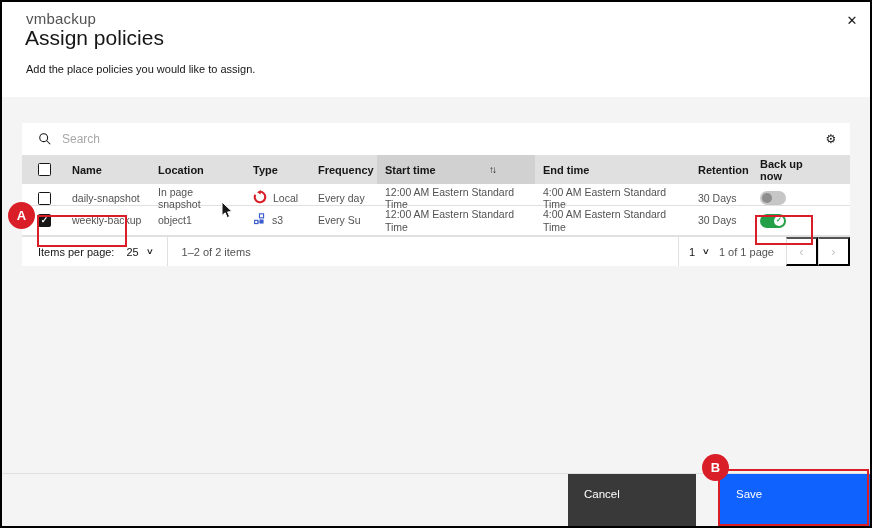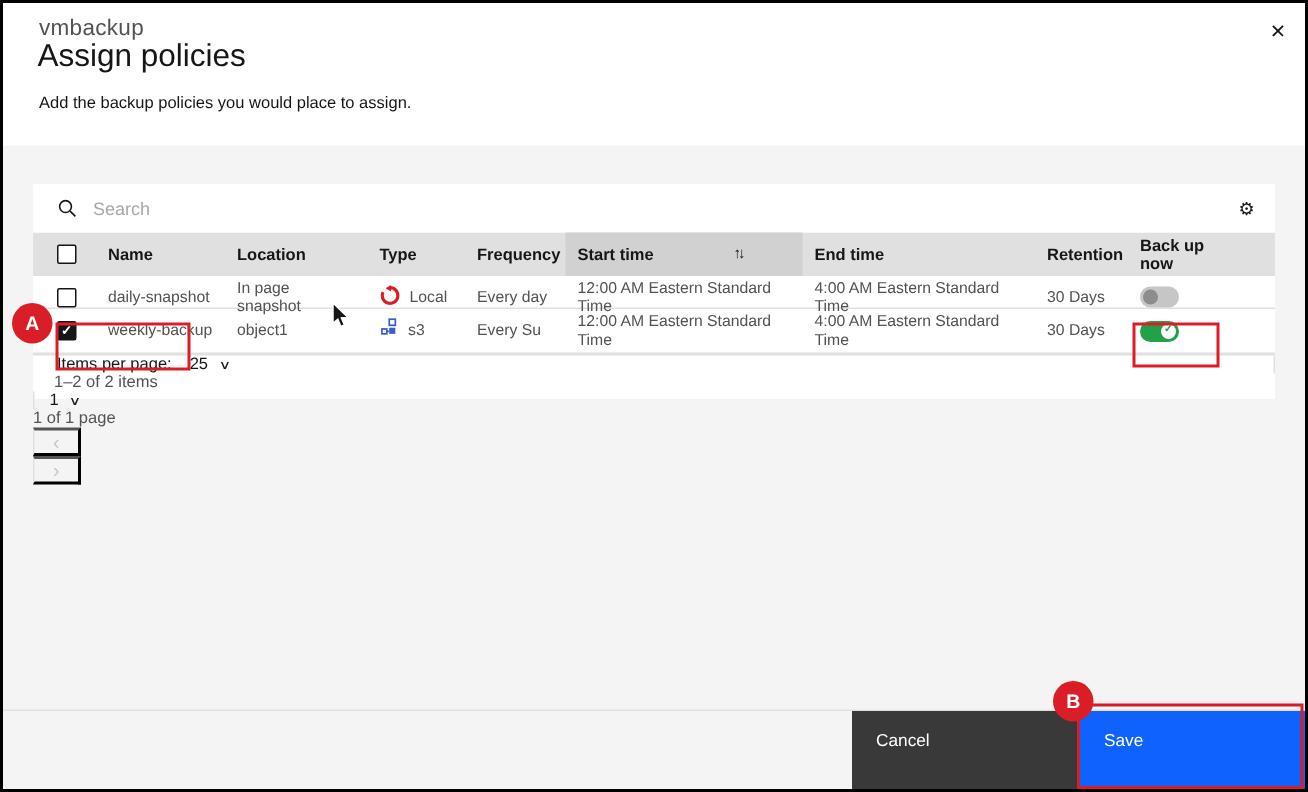--- a/index.html
+++ b/index.html
@@ -42,53 +42,53 @@
   .checkbox.checked { background:#161616; border-color:#161616; color:#fff; font-size:9px; font-weight:700; }
 
   .type-cell { gap:6px; }
   .toggle { width:26px; height:14px; border-radius:7.5px; position:relative; cursor:pointer; }
   .toggle.off { background:#c6c6c6; }
   .toggle.off .knob { position:absolute; left:2px; top:2px; width:10px; height:10px; border-radius:50%; background:#8d8d8d; }
   .toggle.on { background:#24a148; }
   .toggle.on .knob { position:absolute; right:2px; top:2px; width:10px; height:10px; border-radius:50%; background:#fff; color:#24a148; font-size:7px; font-weight:700; display:flex; align-items:center; justify-content:center; }
 
   
-  .pagination { height:30px; border-top:1px solid #e0e0e0; background:#fff; display:flex; align-items:stretch; font-size:11px; color:#161616;flex-direction:column; }
+  .pagination { height:30px; border-top:1px solid #e0e0e0; background:#fff; display:flex; align-items:stretch; font-size:11px; color:#161616; }
   .pg-left { display:flex; align-items:center; padding-left:16px; border-right:1px solid #e0e0e0; }
   .pg-label { color:#161616; }
   .pg-select { display:flex; align-items:center; gap:8px; margin-left:12px; padding-right:14px; cursor:pointer; }
   .pg-range { display:flex; align-items:center; padding-left:14px; color:#525252; }
   .pg-spacer { flex:1; }
   .pg-pageselect { display:flex; align-items:center; gap:8px; border-left:1px solid #e0e0e0; padding:0 10px; cursor:pointer; }
   .pg-pagetext { display:flex; align-items:center; padding-right:12px; color:#525252; }
   .pg-arrow { width:32px; border-left:1px solid #e0e0e0; display:flex; align-items:center; justify-content:center; color:#c6c6c6; font-size:13px; background:none; cursor:default; }
   .chev { font-size:8px; color:#161616; transform:scaleX(1.4); display:inline-block; }
 
   
   .modal-footer { position:absolute; left:0; top:471px; width:868px; height:53px; background:#f4f4f4; border-top:1px solid #e0e0e0; }
   .btn { position:absolute; top:0; height:53px; border:none; font-family:"Liberation Sans",sans-serif; font-size:11.5px; text-align:left; padding-left:16px; padding-bottom:14px; cursor:pointer; color:#fff; }
-  .btn-cancel { left:566px; width:152px; background:#393939; }
+  .btn-cancel { left:566px; width:128px; background:#393939; }
   .btn-save { left:718px; width:150px; background:#0f62fe; }
 
   
   .anno { position:absolute; pointer-events:none; z-index:50; }
   .anno-rect { border:2px solid #da1e28; background:transparent; }
   .anno-circle { width:27px; height:27px; border-radius:50%; background:#da1e28; color:#fff; font-size:13px; font-weight:700; display:flex; align-items:center; justify-content:center; }
 
   .cursor { position:absolute; z-index:60; pointer-events:none; }
 </style>
 </head>
 <body>
 
 <div class="frame">
 
   <div class="modal-header">
     <div class="eyebrow">vmbackup</div>
     <div class="title">Assign policies</div>
-    <div class="subtitle">Add the backup policies you would place to assign.</div>
+    <div class="subtitle">Add the place policies you would like to assign.</div>
     <button class="close-btn">
       <span>✕</span>
     </button>
   </div>
 
   <div class="modal-body">
 
     <div class="table-wrap">
 
       <div class="search-row">

